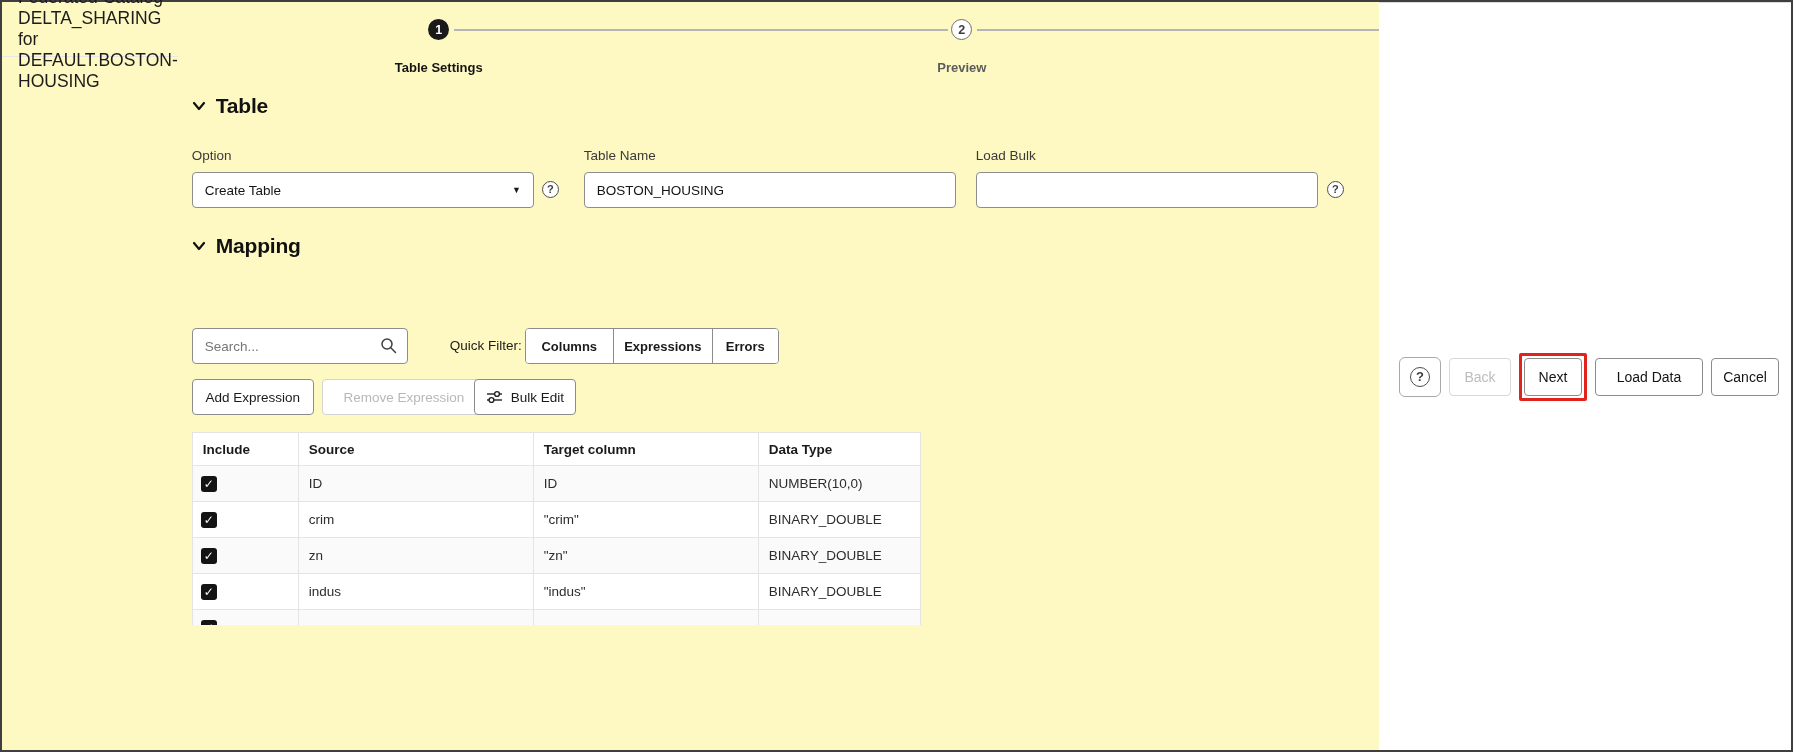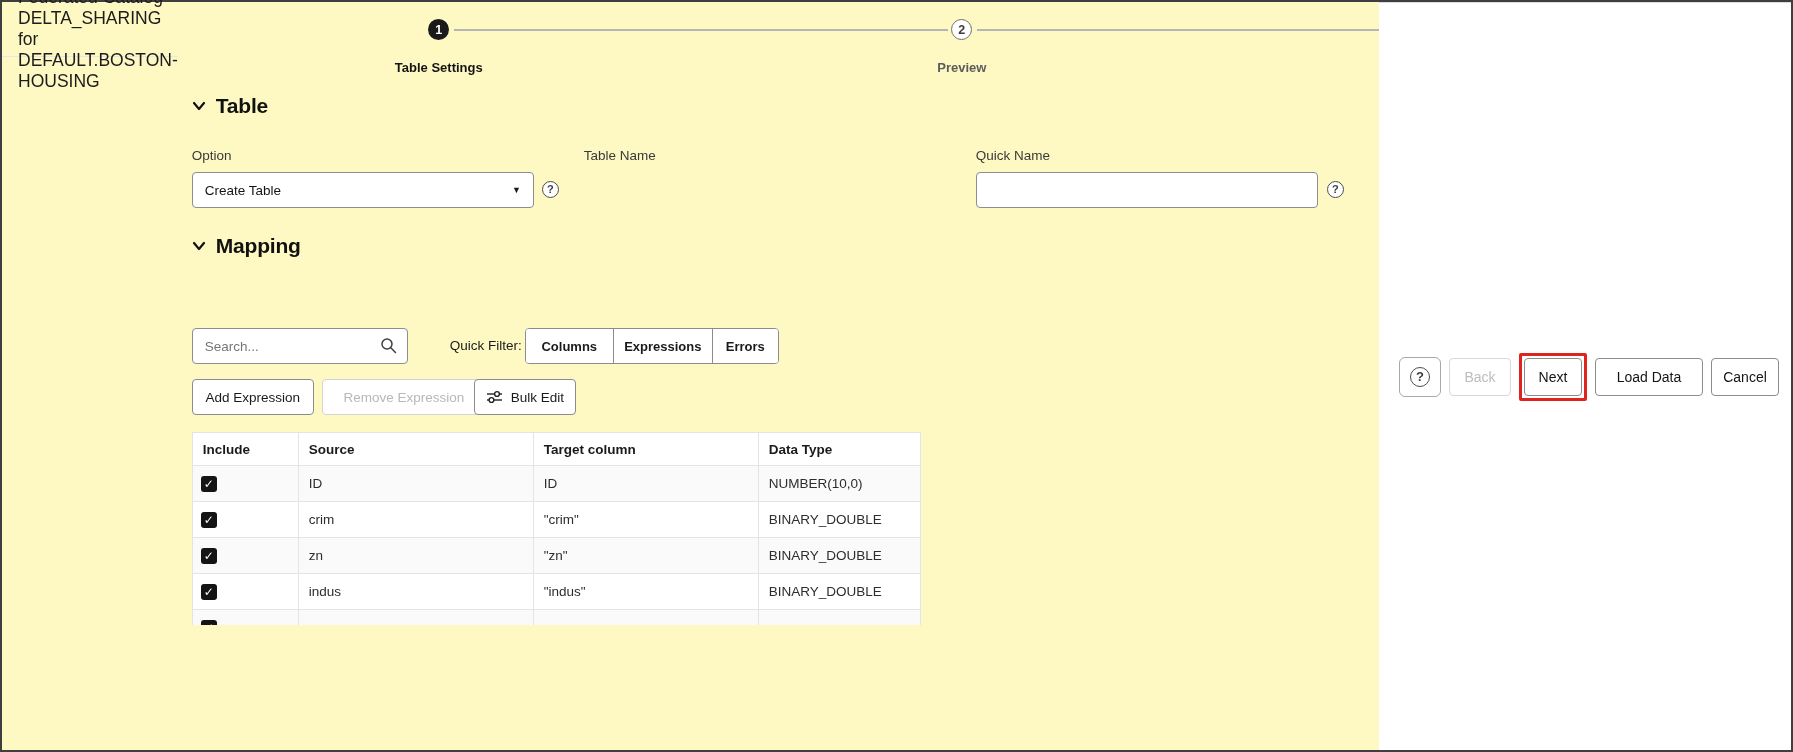--- a/index.html
+++ b/index.html
@@ -158,30 +158,31 @@
 
     <div class="section-heading" style="left:14px; top:92px;">
       <svg width="14" height="12" viewBox="0 0 14 12">
         <polyline points="2,3 7,9 12,3" fill="none" stroke="#111" stroke-width="2.2" stroke-linecap="round" stroke-linejoin="round"></polyline>
       </svg>
       <span class="htext">Table</span>
     </div>
 
     <div class="field-label" style="left:14px; top:146px;">Option</div>
     <div class="field-label" style="left:406px; top:146px;">Table Name</div>
-    <div class="field-label" style="left:798px; top:146px;">Quick Name</div>
+    <div class="field-label" style="left:798px; top:146px;">Load Bulk</div>
 
     <div class="selectbox" style="left:14px; top:170px; width:342px;">
       <span>Create Table</span>
       <span class="caret">▼</span>
     </div>
     <div class="help-circle" style="left:364px; top:179px;">
       <span>?</span>
     </div>
 
+    <input class="input" style="left: 406px; top: 170px; width: 372px;" value="BOSTON_HOUSING">
 
     <input class="input" style="left: 798px; top: 170px; width: 342px;" value="">
     <div class="help-circle" style="left:1149px; top:179px;">
       <span>?</span>
     </div>
 
     <div class="section-heading" style="left:14px; top:232px;">
       <svg width="14" height="12" viewBox="0 0 14 12">
         <polyline points="2,3 7,9 12,3" fill="none" stroke="#111" stroke-width="2.2" stroke-linecap="round" stroke-linejoin="round"></polyline>
       </svg>

